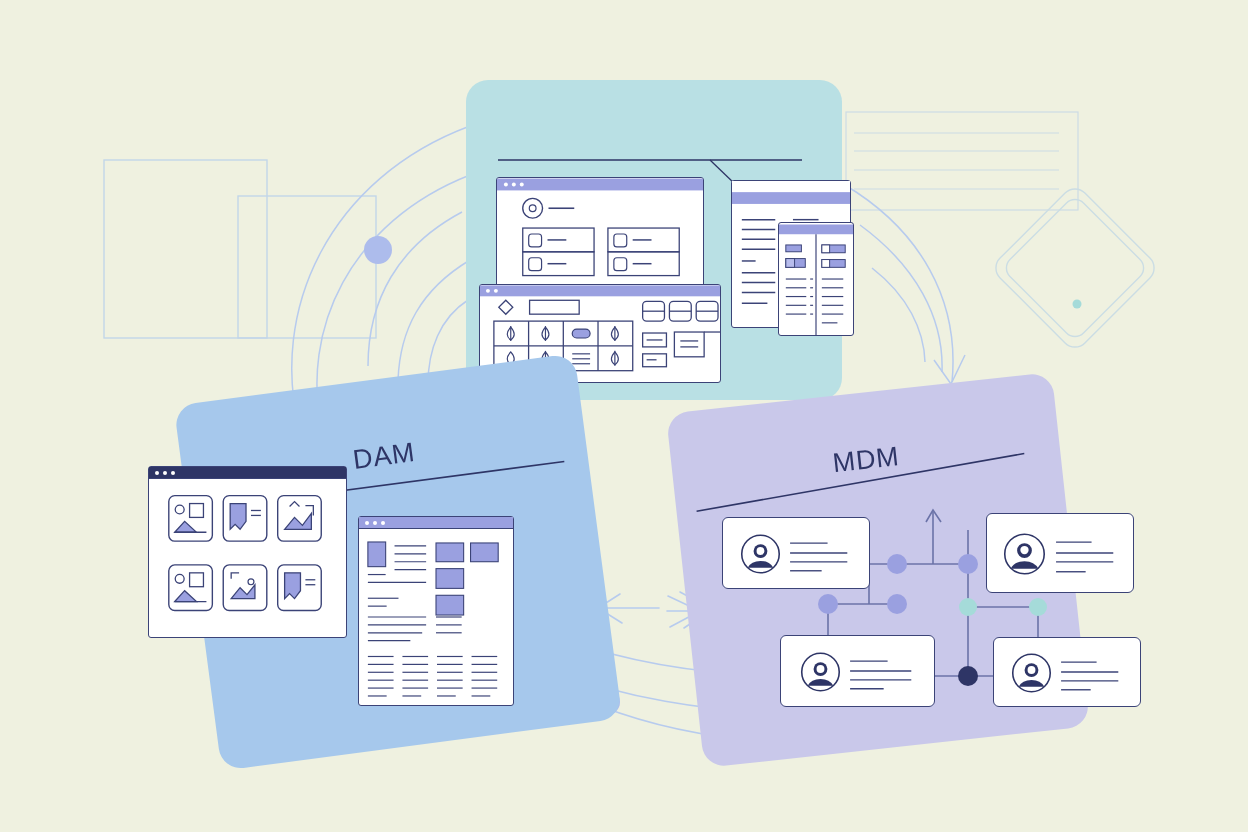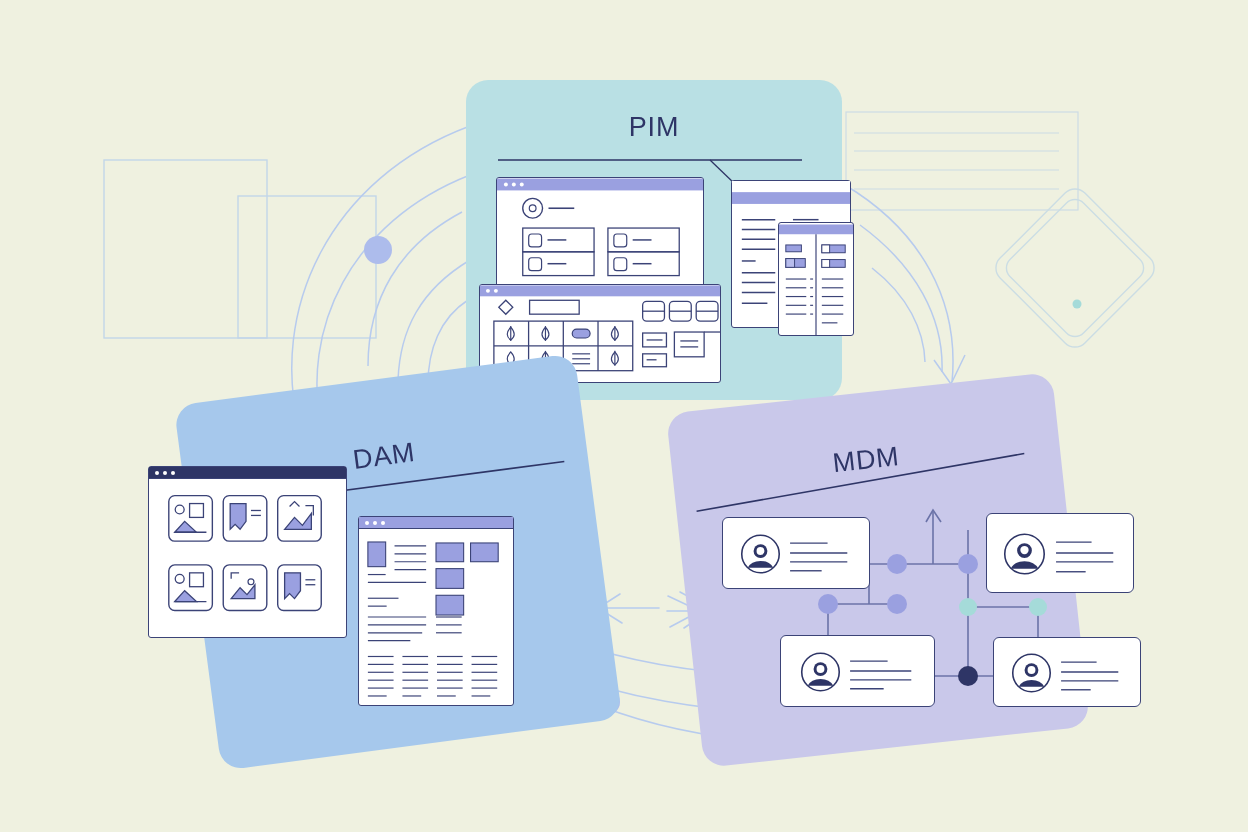--- a/index.html
+++ b/index.html
@@ -94,21 +94,20 @@
       </g>
       <g>
         <path d="M667 611 L 700 611"></path>
         <path d="M668 596 L 700 611 L 670 627"></path>
         <path d="M680 592 L 712 609 L 684 628"></path>
       </g>
     </g>
   </svg>
 
   <div class="panel" id="pim-panel">
-    <div class="panel-title" style="left:0;right:0;top:32px;text-align:center;">PIM</div>
     <svg style="position:absolute;left:0;top:0;width:376px;height:320px;" viewBox="0 0 376 320">
       <line x1="32" y1="80" x2="336" y2="80" stroke="#2e3566" stroke-width="1.6"></line>
       <line x1="244" y1="80" x2="296" y2="130" stroke="#2e3566" stroke-width="1.3"></line>
     </svg>
   </div>
 
   <div class="win" style="left:731px;top:180px;width:120px;height:148px;">
     <div class="win-bar" style="background:#fff;border-bottom:none;height:10px;"></div>
     <svg class="win-body" viewBox="0 0 120 136" style="height:136px;">
       <rect x="0" y="0" width="120" height="12" fill="#9aa0e0"></rect>

